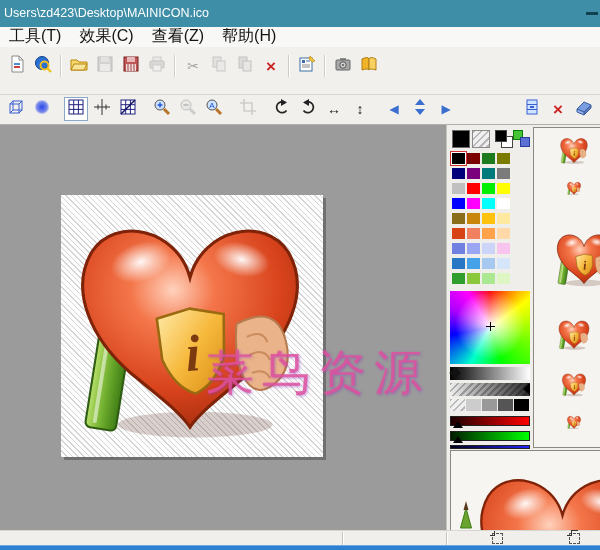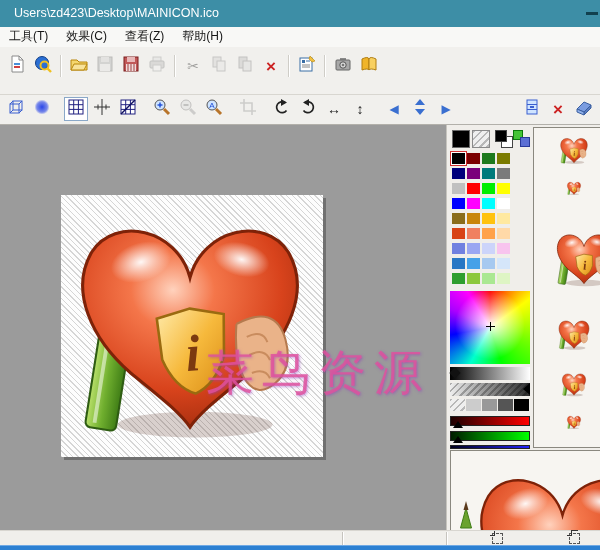--- a/index.html
+++ b/index.html
@@ -1,25 +1,25 @@
 <!DOCTYPE html>
 <html><head>
 <meta charset="utf-8">
 <style>
   html,body{margin:0;padding:0}
   body{width:600px;height:550px;overflow:hidden;position:relative;
        font-family:"Liberation Sans","DejaVu Sans",sans-serif;background:#f0eeea;
        -webkit-font-smoothing:antialiased}
   
   #titlebar{position:absolute;left:0;top:0;width:600px;height:27px;background:#3d8ea6;
-            color:#fff;font-size:12.5px;line-height:27px;padding-left:14px;box-sizing:border-box}
+            color:#fff;font-size:12.5px;line-height:27px;padding-left:4px;box-sizing:border-box}
   #min-btn{position:absolute;right:2px;top:12px;width:12px;height:3px;background:#11404e}
   
   #menubar{position:absolute;left:0;top:27px;width:600px;height:31px;background:#f8f8f6;
-           border-bottom:1px solid #e2e0dc;display:flex;font-size:12px;color:#151515;box-sizing:border-box}
+           border-bottom:1px solid #e2e0dc;display:flex;font-size:16px;color:#151515;box-sizing:border-box}
   .menu-item{padding:0 9px;line-height:18px;white-space:nowrap}
   
   #toolbar-main{position:absolute;left:0;top:47px;width:600px;height:48px;background:#f1f0ed;
                 border-bottom:1px solid #d8d6d0;display:flex;align-items:flex-start;
                 padding:7px 0 0 4px;box-sizing:border-box}
   #toolbar-tools{position:absolute;left:0;top:95px;width:600px;height:30px;background:#f1f0ed;
                  border-bottom:1px solid #b2b0aa;box-sizing:border-box;display:flex;
                  justify-content:space-between;padding:2px 3px 0 3px}
   #tools-left,#tools-right{display:flex;align-items:flex-start}
   .tbtn{width:24px;height:24px;display:flex;align-items:center;justify-content:center;

